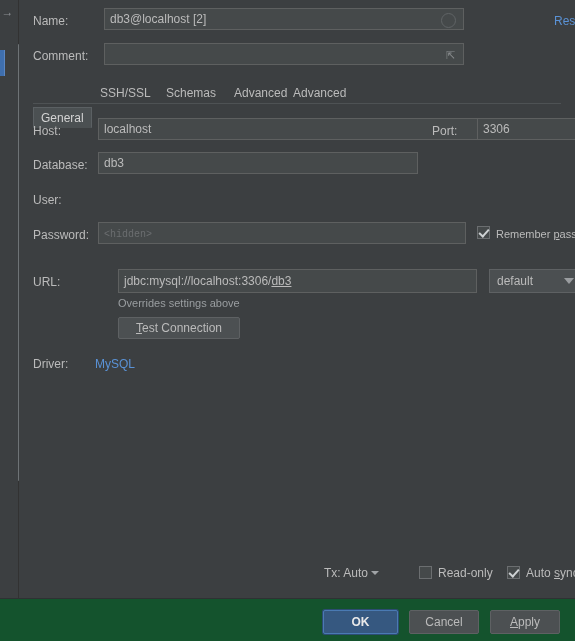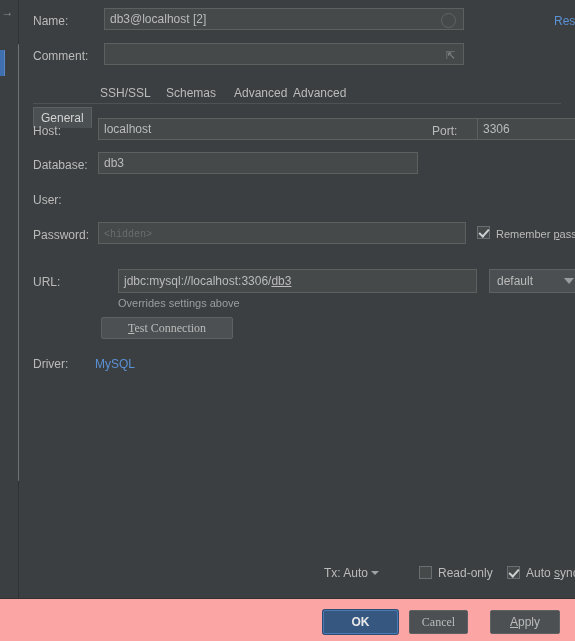--- a/index.html
+++ b/index.html
@@ -62,21 +62,21 @@
   #dialog-body {
     position: absolute;
     left: 19px; top: 0;
     width: 556px; height: 598px;
     background: #3c3f41;
   }
   #footer-bar {
     position: absolute;
     left: 0; top: 598px;
     width: 575px; height: 43px;
-    background: #fca5a5;
+    background: #14532d;
     border-top: 1px solid #2f3133;
     box-sizing: border-box;
   }
 
   .lbl {
     position: absolute;
     color: #bbbbbb;
     font-size: 12px;
     white-space: nowrap;
   }
@@ -311,30 +311,30 @@
   <span class="lbl" style="left:14px; top:275px;">URL:</span>
   <div class="tf" style="left:99px; top:269px; width:359px; height:24px; line-height:22px;">
     <span>jdbc:mysql://localhost:3306/</span><span class="ul">db3</span>
   </div>
   <div id="url-combo">
     <span>default</span>
     <span class="arrow"></span>
   </div>
   <span class="hint" style="left:99px; top:297px;">Overrides settings above</span>
 
-  <div class="btn" style="left:82px; top:317px; width:132px; height:22px; line-height:20px;font-family:Liberation Serif, serif;"><span class="ul">T</span><span>est Connection</span></div>
+  <div class="btn" style="left:99px; top:317px; width:122px; height:22px; line-height:20px;"><span class="ul">T</span><span>est Connection</span></div>
 
   <span class="lbl" style="left:14px; top:357px;">Driver:</span>
   <span class="link" style="left:76px; top:357px;">MySQL</span>
 
   <span class="lbl" style="left:305px; top:566px;"><span>Tx: Auto</span><span class="tx-chevron"></span></span>
   <span class="cb" style="left:400px; top:566px;"></span>
   <span class="lbl" style="left:419px; top:566px;">Read-only</span>
   <span class="cb checked" style="left:488px; top:566px;"></span>
   <span class="lbl" style="left:507px; top:566px;"><span>Auto </span><span class="ul">s</span><span>ync</span></span>
 
 </div>
 
 <div id="footer-bar">
   <div class="btn primary" style="left:323px; top:11px; width:75px; height:24px; line-height:22px; font-weight:bold;">OK</div>
-  <div class="btn" style="left:409px; top:11px; width:59px; height:24px; line-height:22px;font-family:Liberation Serif, serif;">Cancel</div>
+  <div class="btn" style="left:409px; top:11px; width:70px; height:24px; line-height:22px;">Cancel</div>
   <div class="btn" style="left:490px; top:11px; width:70px; height:24px; line-height:22px;"><span class="ul">A</span><span>pply</span></div>
 </div>
 
 </body></html>

